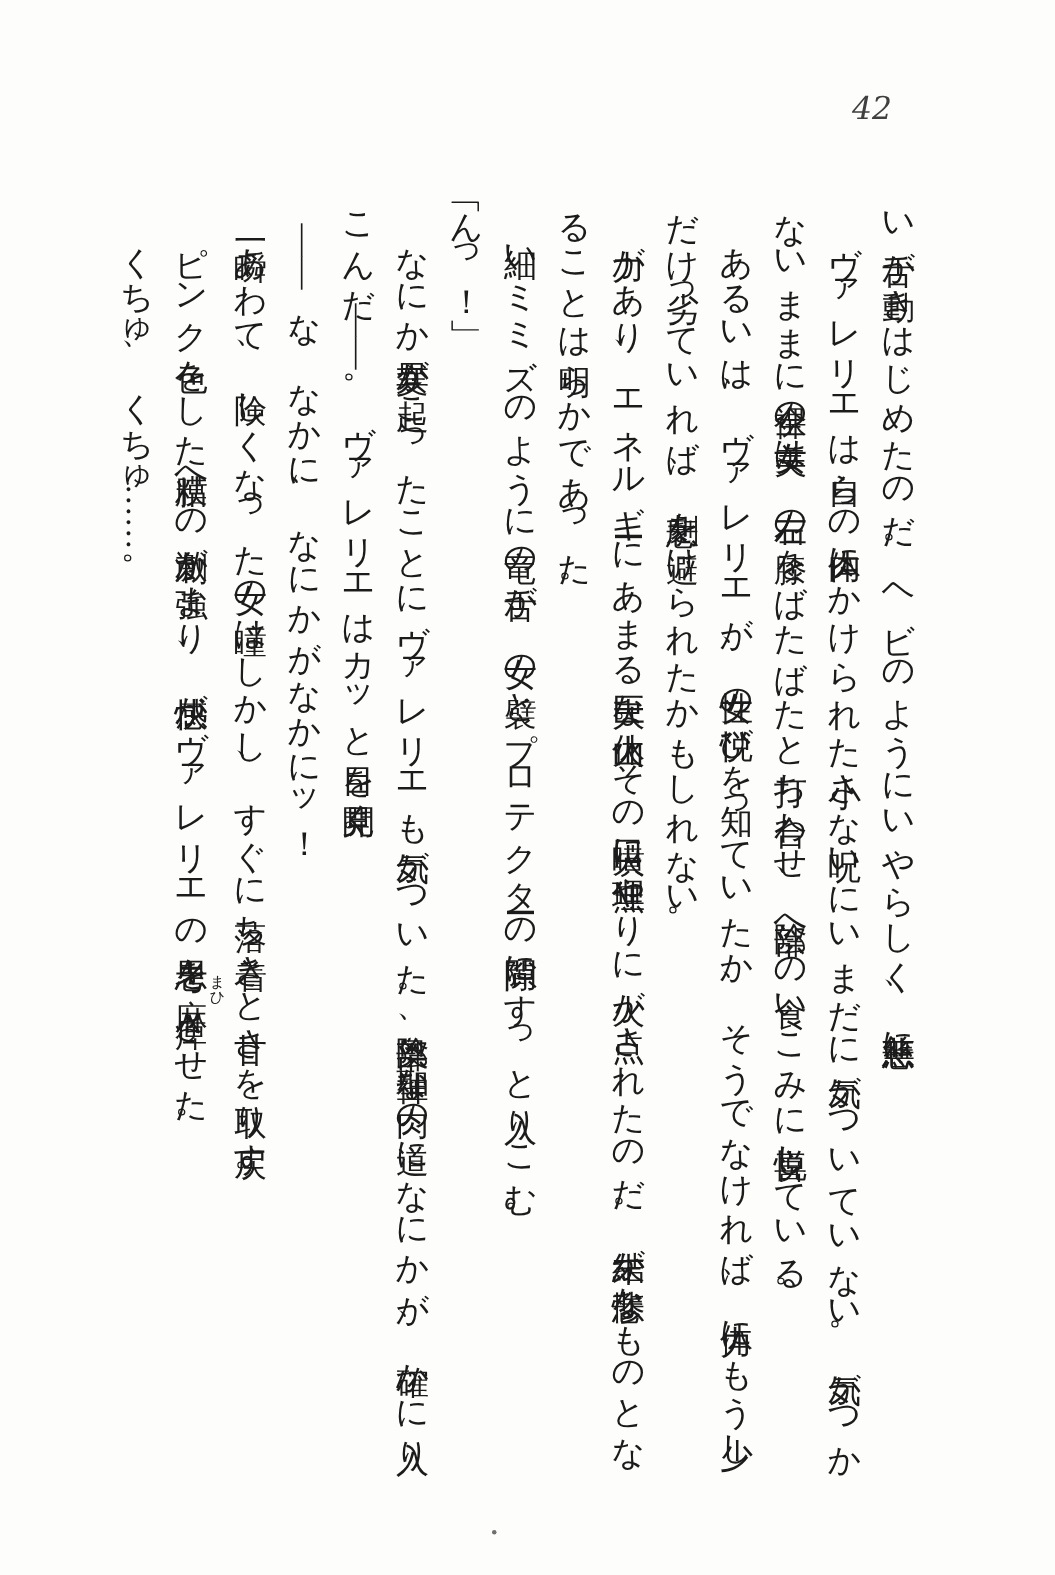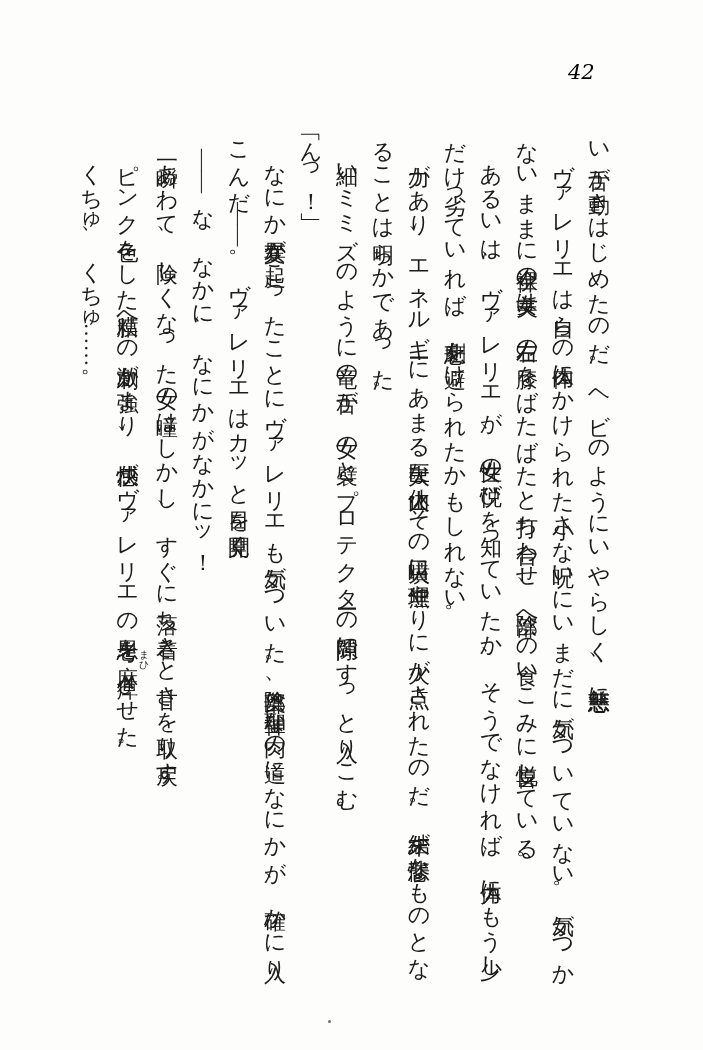--- a/index.html
+++ b/index.html
@@ -10,21 +10,21 @@
     position: relative;
     overflow: hidden;
     font-family: "Liberation Serif", serif;
   }
   .page-number {
     position: absolute;
     top: 60px;
     left: 568px;
     font-size: 21px;
     font-style: italic;
-    color: #000000;
+    color: #404040;
     font-family: "DejaVu Serif", serif;
   }
   .text-area {
     position: absolute;
     top: 127px;
     right: 86px;
     height: 862px;
     writing-mode: vertical-rl;
     -webkit-writing-mode: vertical-rl;
     font-size: 22px;

